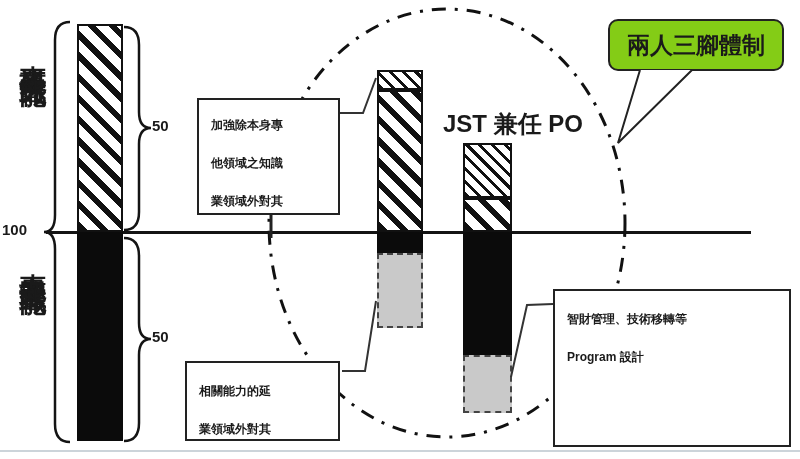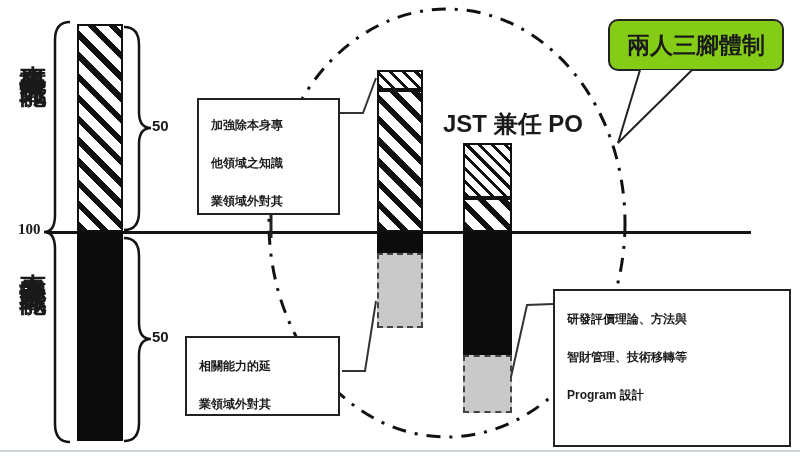--- a/index.html
+++ b/index.html
@@ -12,38 +12,38 @@
   .bottom-edge{position:absolute;left:0;top:450px;width:800px;height:2px;background:#ccd4da;}
 
   .vlabel{
     position:absolute;writing-mode:vertical-rl;text-orientation:upright;
     font-size:27px;letter-spacing:3px;font-weight:600;line-height:30px;
   }
   .vlabel.top{left:18px;top:44px;height:184px;}
   .vlabel.bottom{left:18px;top:252px;height:184px;}
 
   .num{position:absolute;font-size:15px;font-weight:600;}
-  .num-100{left:18px;top:221px;font-family:Liberation Serif, serif;}
+  .num-100{left:2px;top:221px;}
   .num-50-top{left:152px;top:117px;}
   .num-50-bottom{left:152px;top:328px;}
 
   .bar{position:absolute;}
   .bar .seg{box-sizing:border-box;width:100%;}
   .seg.hatch-coarse{background:repeating-linear-gradient(45deg,#111 0 6px,#fff 6px 15px);border:2px solid #111;}
   .seg.hatch-fine{background:repeating-linear-gradient(45deg,#111 0 3px,#fff 3px 9px);border:2px solid #111;}
   .seg.solid-black{background:#0b0b0b;}
   .seg.gray-dashed{background:#c9c9c9;border:2px dashed #444;}
 
   .callout-box{
     position:absolute;background:#fff;border:2px solid #222;box-sizing:border-box;
     font-size:12px;font-weight:600;padding:6px 0 0 12px;z-index:3;
   }
   .callout-box .line{line-height:38px;white-space:nowrap;}
   .box-knowledge{left:197px;top:98px;width:143px;height:117px;}
-  .box-extension{left:185px;top:336px;width:155px;height:80px;padding-top:9px;}
+  .box-extension{left:185px;top:361px;width:155px;height:80px;padding-top:9px;}
   .box-mot{left:553px;top:289px;width:238px;height:158px;padding-top:9px;}
 
   .bar-label{position:absolute;font-size:24px;font-weight:600;white-space:nowrap;z-index:2;}
   .label-research{left:348px;top:36px;}
   .label-jst{left:443px;top:108px;}
 
   .bubble{
     position:absolute;left:608px;top:19px;width:176px;height:52px;
     background:#84cc16;border:2px solid #222;border-radius:10px;box-sizing:border-box;
     display:flex;align-items:center;justify-content:center;
@@ -97,21 +97,20 @@
     <div class="line">他領域之知識</div>
     <div class="line">業領域外對其</div>
   </div>
 
   <div class="callout-box box-extension">
     <div class="line">相關能力的延</div>
     <div class="line">業領域外對其</div>
   </div>
 
   <div class="callout-box box-mot">
-    <div class="line">研發評價理論、方法與</div>
     <div class="line">智財管理、技術移轉等</div>
     <div class="line">Program 設計</div>
   </div>
 
   <div class="bubble">兩人三腳體制</div>
 
   <svg class="layer" width="800" height="459" style="z-index:4">
     <path d="M 640,70 L 618,143 L 692,70" fill="#ffffff" stroke="#222" stroke-width="2"></path>
     <path d="M 340,113 L 363,113 L 376,78" fill="none" stroke="#333" stroke-width="2"></path>
     <path d="M 271,215 L 271,238" fill="none" stroke="#222" stroke-width="3"></path>

